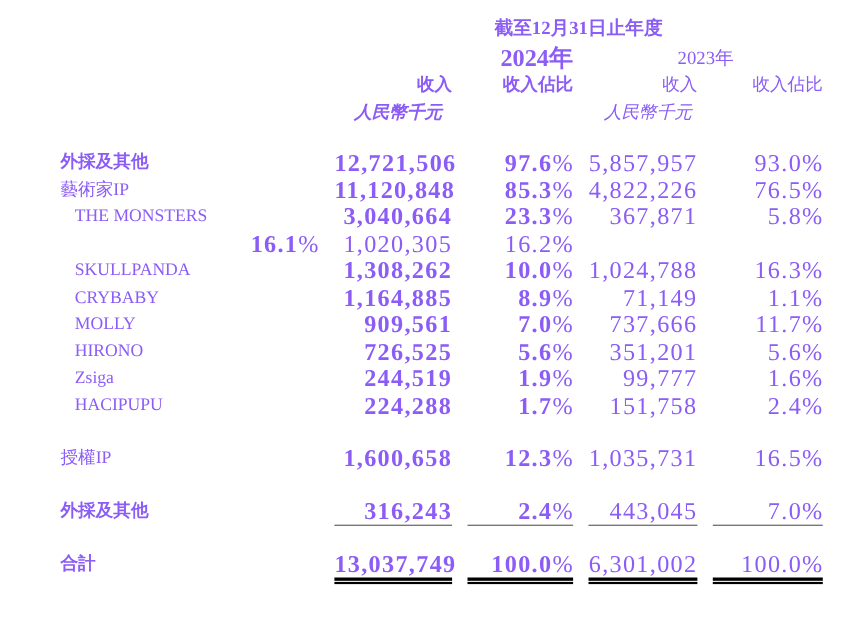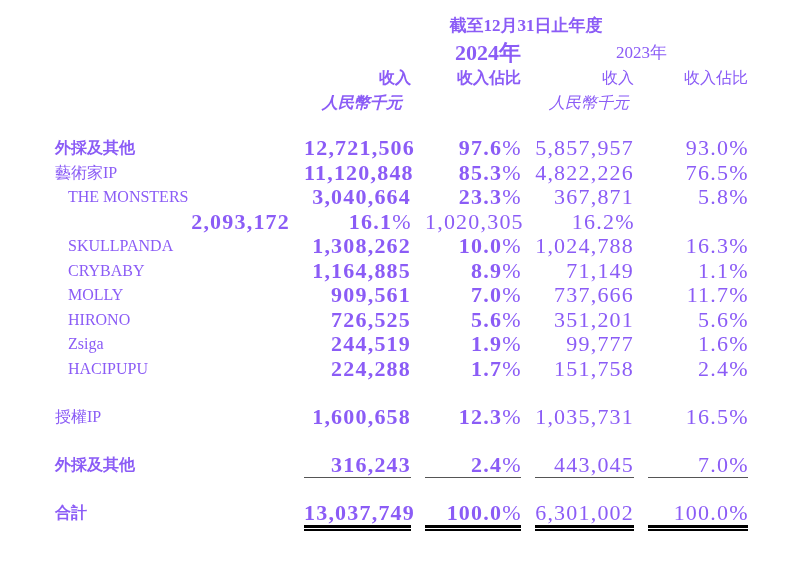--- a/index.html
+++ b/index.html
@@ -106,21 +106,20 @@
 
   <div class="r">
     <div class="label ind">THE MONSTERS</div>
     <div class="num b">3,040,664</div>
     <div class="num"><span class="b">23.3</span><span class="psign">%</span></div>
     <div class="num">367,871</div>
     <div class="num"><span>5.8</span><span class="psign">%</span></div>
   </div>
 
   <div class="r">
-    <div class="num b">2,093,172</div>
     <div class="num"><span class="b">16.1</span><span class="psign">%</span></div>
     <div class="num">1,020,305</div>
     <div class="num"><span>16.2</span><span class="psign">%</span></div>
   </div>
 
   <div class="r">
     <div class="label ind">SKULLPANDA</div>
     <div class="num b">1,308,262</div>
     <div class="num"><span class="b">10.0</span><span class="psign">%</span></div>
     <div class="num">1,024,788</div>

